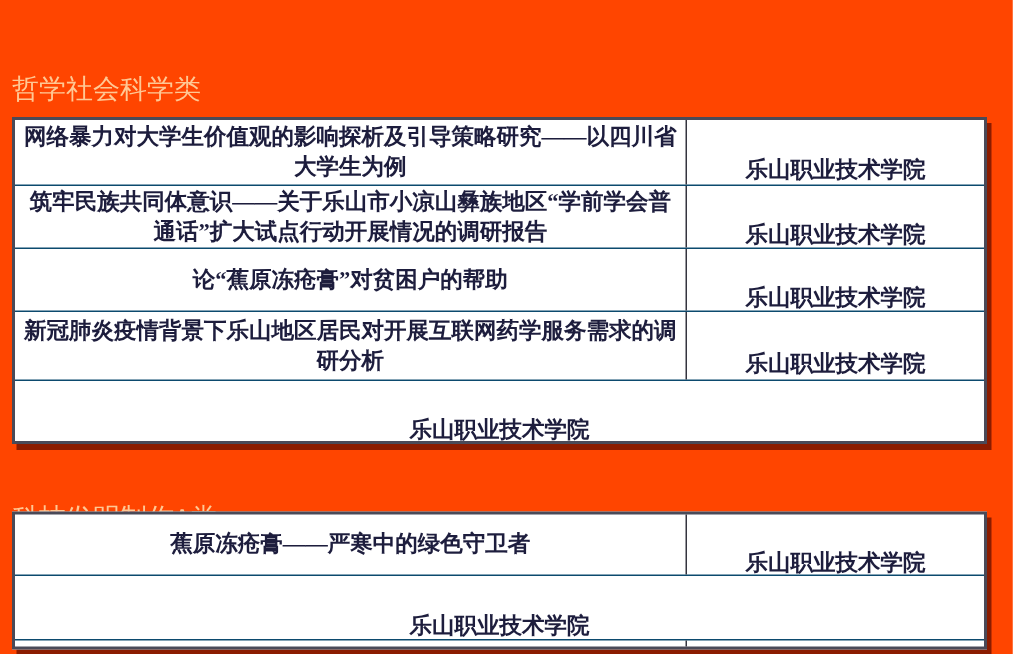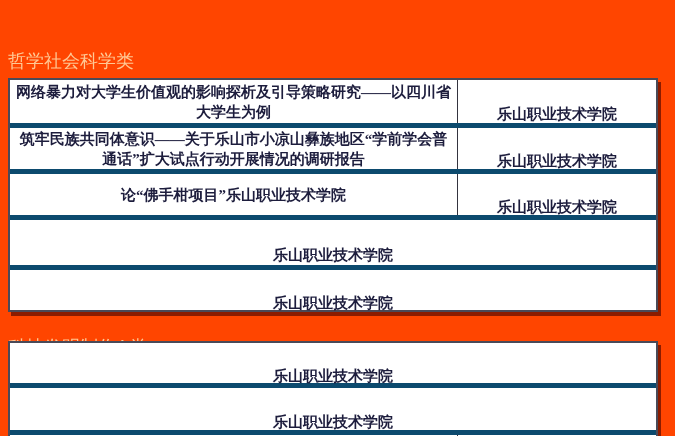--- a/index.html
+++ b/index.html
@@ -14,31 +14,31 @@
     overflow: hidden;
   }
   .section-header {
     position: absolute;
     left: 8px;
     color: #FFC894;
     font-weight: normal;
     line-height: 23px;
     white-space: pre;
   }
-  .hdr-line1 { font-size: 18px; }
+  .hdr-line1 { font-size: 18px; font-family: Liberation Mono, monospace; }
   .hdr-line  { font-size: 17px; }
   .award-table {
     position: absolute;
     left: 8px;
     width: 646px;
     background: #ffffff;
     border: 2px solid #4a4a58;
     box-shadow: 3px 4px 0 #8b1c00;
   }
-  .t-row { display: flex; border-top: 5px solid #0c4a6e; }
+  .t-row { display: flex; border-top: 1px solid #0c4a6e; }
   .t-row:first-child { border-top: none; }
   .cell {
     display: flex; align-items: center; justify-content: center;
     text-align: center;
     color: #1d1d3d;
     font-weight: bold;
     font-size: 15px;
     line-height: 20px;
     padding: 0 3px;
     box-sizing: border-box;
@@ -63,38 +63,40 @@
   <div class="award-table" style="top: 78px;">
     <div class="t-row h43">
       <div class="cell cell-title">网络暴力对大学生价值观的影响探析及引导策略研究——以四川省大学生为例</div>
       <div class="cell cell-college">乐山职业技术学院</div>
     </div>
     <div class="t-row h41">
       <div class="cell cell-title">筑牢民族共同体意识——关于乐山市小凉山彝族地区“学前学会普通话”扩大试点行动开展情况的调研报告</div>
       <div class="cell cell-college">乐山职业技术学院</div>
     </div>
     <div class="t-row h41">
-      <div class="cell cell-title">论“佛手柑项目”乐山职业技术学院</div>
+      <div class="cell cell-title">论“蕉原冻疮膏”对贫困户的帮助</div>
       <div class="cell cell-college">乐山职业技术学院</div>
     </div>
     <div class="t-row h45">
+      <div class="cell cell-title">新冠肺炎疫情背景下乐山地区居民对开展互联网药学服务需求的调研分析</div>
       <div class="cell cell-college">乐山职业技术学院</div>
     </div>
     <div class="t-row h40">
       <div class="cell cell-college">乐山职业技术学院</div>
     </div>
   </div>
 
   <div class="section-header" style="top: 290px;">
     <div class="hdr-line1">科技发明制作A类</div>
     <div class="hdr-line">（三等奖）</div>
   </div>
 
   <div class="award-table" style="top: 341px;">
     <div class="t-row h40">
+      <div class="cell cell-title">蕉原冻疮膏——严寒中的绿色守卫者</div>
       <div class="cell cell-college">乐山职业技术学院</div>
     </div>
     <div class="t-row h42">
       <div class="cell cell-college">乐山职业技术学院</div>
     </div>
     <div class="t-row partial-row">
       <div class="cell cell-title"></div>
       <div class="cell cell-college"></div>
     </div>
   </div>

